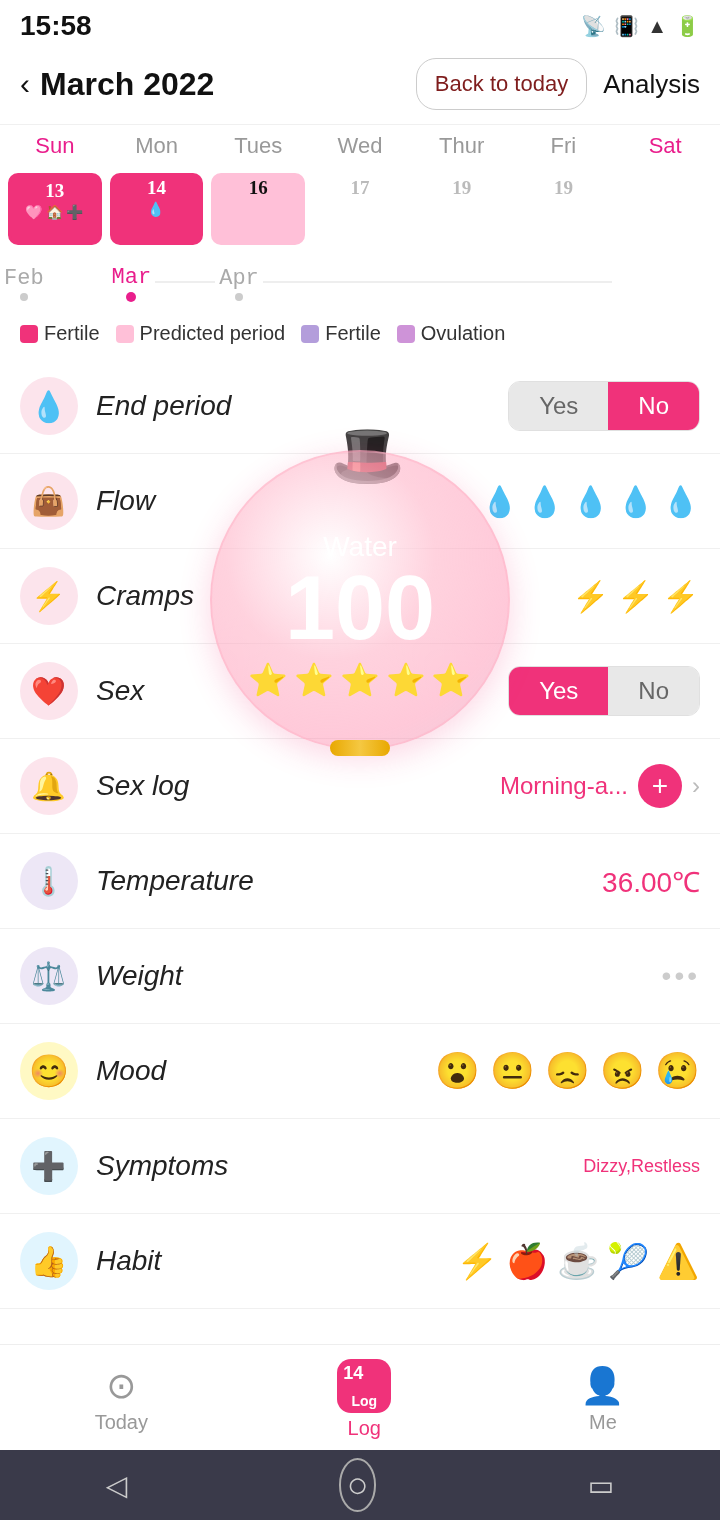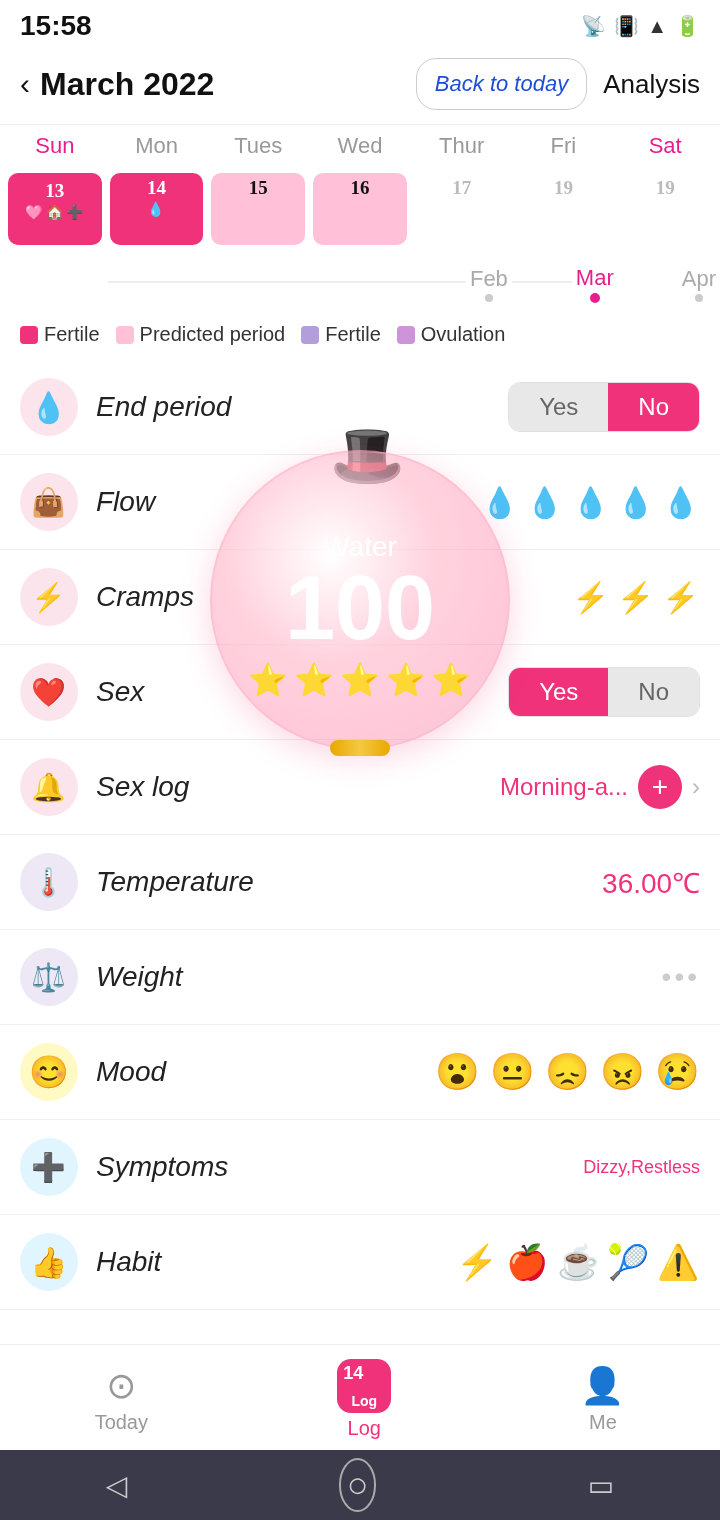--- a/index.html
+++ b/index.html
@@ -33,25 +33,24 @@
       background: #fff;
       border-bottom: 1px solid #f0f0f0;
     }
     .back-btn { font-size: 30px; color: #111; margin-right: 10px; cursor: pointer; }
     .month-title { font-size: 32px; font-weight: 600; color: #111; flex: 1; }
     .back-to-today-btn {
       border: 1px solid #ccc;
       border-radius: 20px;
       padding: 12px 18px;
       font-size: 22px;
-      color: #1d4ed8;
+      color: #7f1d1d;
       background: #fff;
       cursor: pointer;
       margin-right: 16px;
-      font-style: italic;
     }
     .analysis-btn { font-size: 26px; font-weight: 400; color: #111; cursor: pointer; }
 
     
     .cal-header {
       display: grid;
       grid-template-columns: repeat(7, 1fr);
       background: #fff;
       padding: 0 4px;
     }
@@ -103,25 +102,26 @@
     .cal-icons-row {
       display: flex;
       gap: 3px;
       align-items: center;
       justify-content: center;
     }
 
     
     .month-timeline {
       display: flex;
-      justify-content: flex-end;
+      justify-content: flex-start;
       align-items: center;
       gap: 60px;
       padding: 14px 0 10px;
       position: relative;
+      font-family: Liberation Mono, monospace;
     }
     .month-timeline::before {
       content: '';
       position: absolute;
       top: 50%;
       left: 15%;
       right: 15%;
       height: 1px;
       background: #ddd;
       transform: translateY(-50%);
@@ -372,25 +372,20 @@
 
   <div class="cal-cell">
     <div class="cal-cell-inner period">
       <span class="cal-num white">14</span>
       <div class="cal-icons-row">
         <span style="font-size:14px;color:#fff">💧</span>
       </div>
     </div>
   </div>
 
-  <div class="cal-cell">
-    <div class="cal-cell-inner predicted">
-      <span class="cal-num">15</span>
-    </div>
-  </div>
 
   <div class="cal-cell">
     <div class="cal-cell-inner predicted">
       <span class="cal-num">16</span>
     </div>
   </div>
 
   <div class="cal-cell">
     <div class="cal-cell-inner">
       <span class="cal-num gray">17</span>

